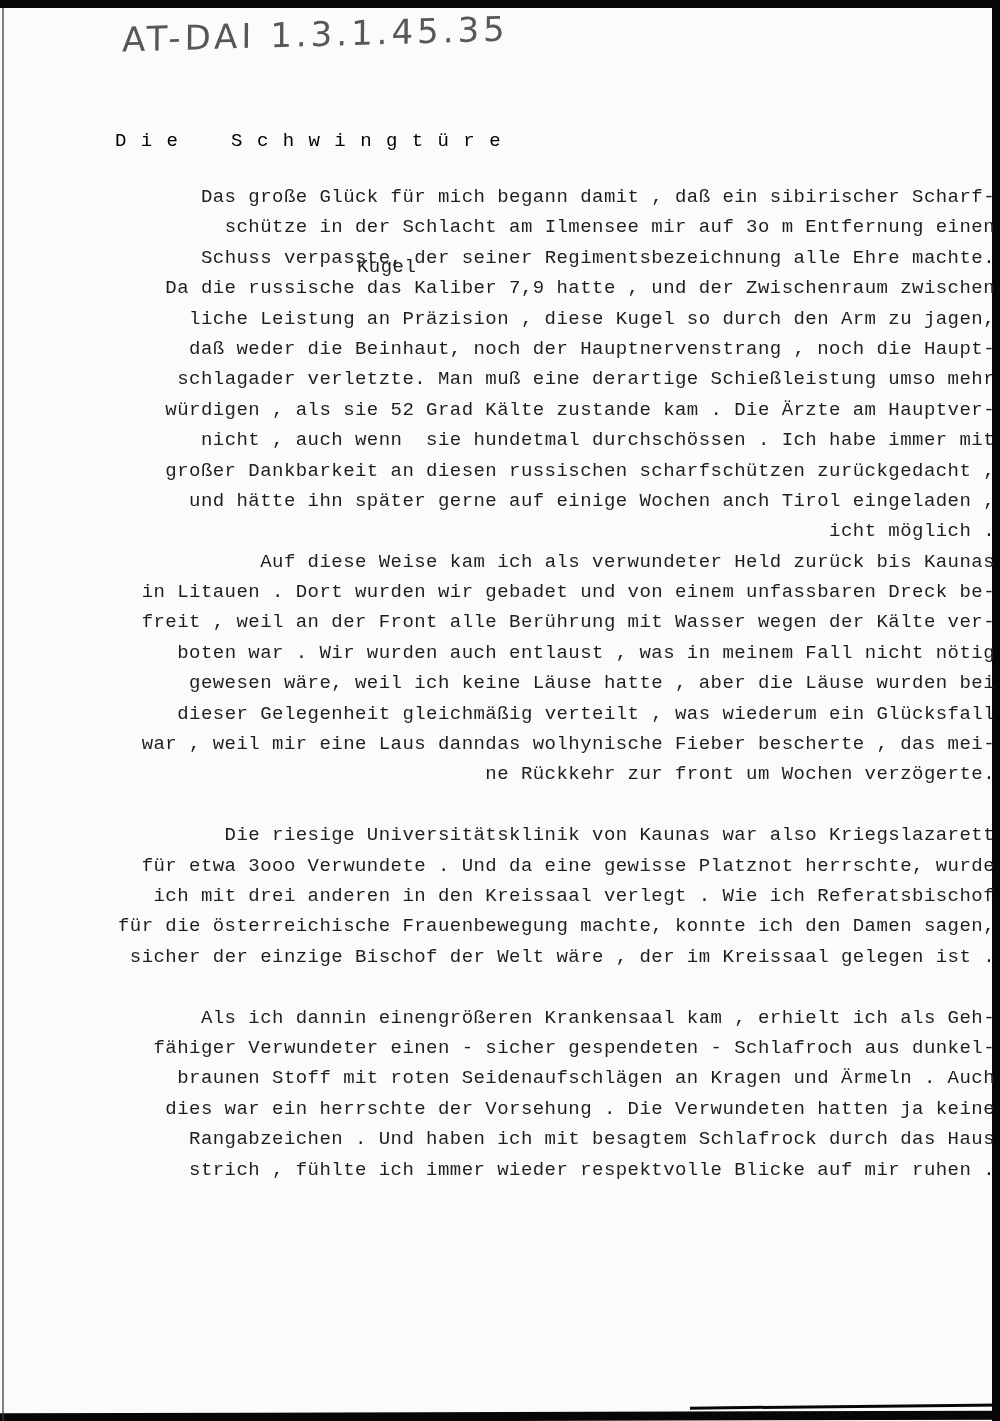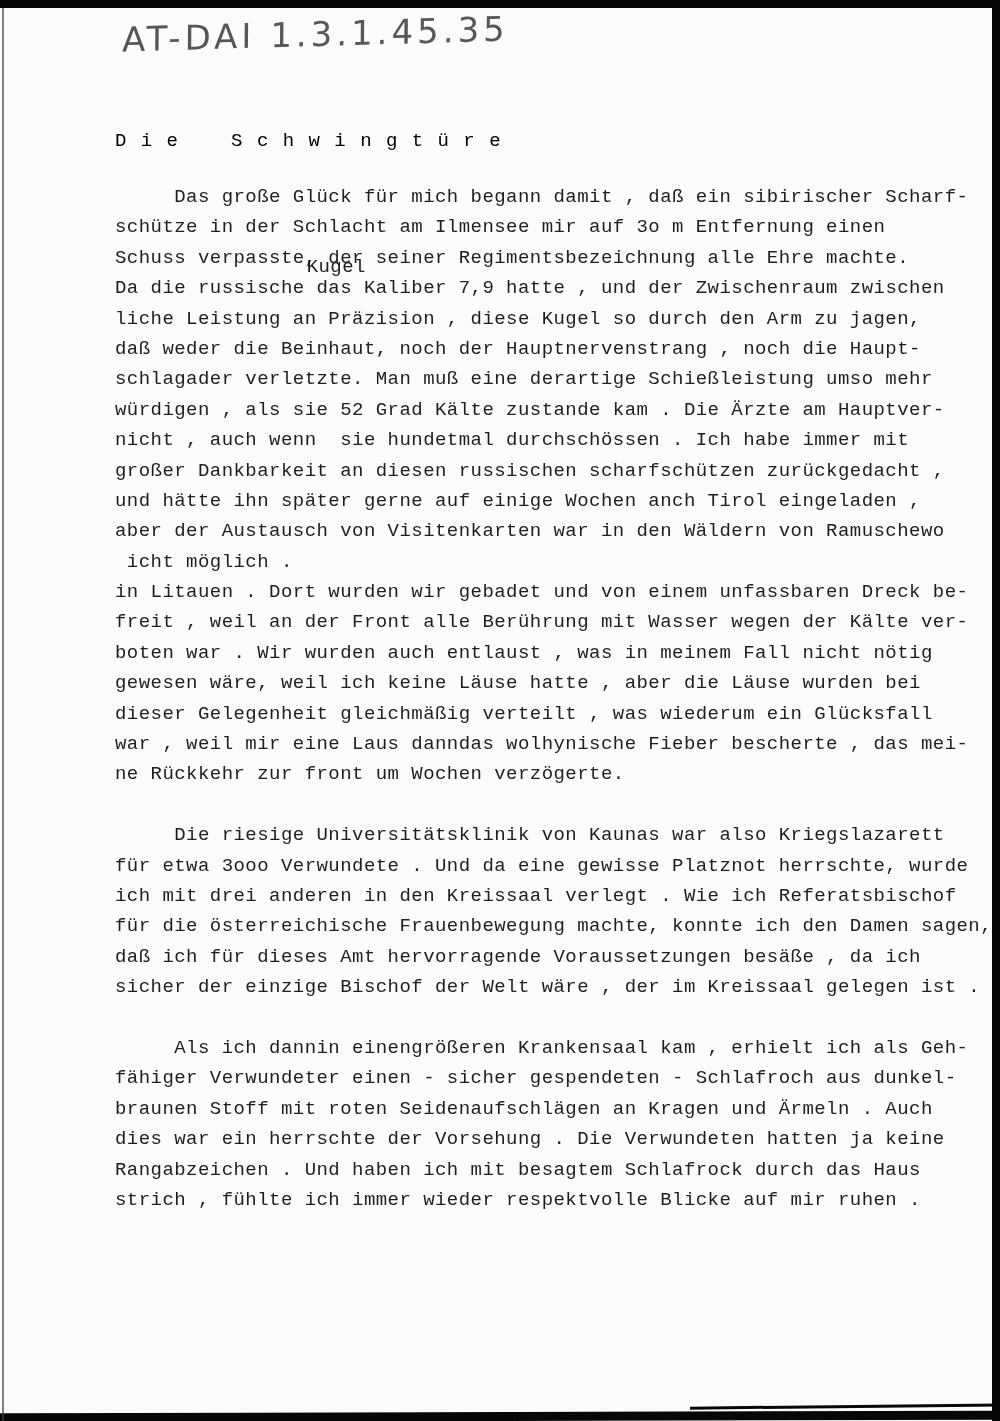--- a/index.html
+++ b/index.html
@@ -20,20 +20,21 @@
   .title{
     position:absolute;left:115px;top:126px;
     font:19px/30px "Liberation Mono","DejaVu Sans Mono",monospace;
     color:#000000;letter-spacing:1.5px;white-space:pre;
   }
   .doc{
     position:absolute;left:115px;top:182px;width:880px;
     font-family:"Liberation Mono","DejaVu Sans Mono",monospace;
     font-size:19px;line-height:30.4px;letter-spacing:0.45px;
     color:#1e1e1e;
+    text-align:right;
   }
   .line{white-space:pre;height:30.4px;}
   .gap{height:30.4px;}
   .iwrap{position:relative;display:inline-block;width:0;}
   .iabove{position:absolute;left:2px;top:-41px;white-space:pre;}
 </style>
 </head>
 <body>
 
 <div class="page">
@@ -55,37 +56,36 @@
       </div>
     <div class="line"><span>Da die russische</span><span class="iwrap"><span class="iabove">Kugel</span></span><span> das Kaliber 7,9 hatte , und der Zwischenraum zwischen</span></div>
     <div>
         <div class="line">liche Leistung an Präzision , diese Kugel so durch den Arm zu jagen,</div>
         <div class="line">daß weder die Beinhaut, noch der Hauptnervenstrang , noch die Haupt-</div>
         <div class="line">schlagader verletzte. Man muß eine derartige Schießleistung umso mehr</div>
         <div class="line">würdigen , als sie 52 Grad Kälte zustande kam . Die Ärzte am Hauptver-</div>
         <div class="line">nicht , auch wenn  sie hundetmal durchschössen . Ich habe immer mit</div>
         <div class="line">großer Dankbarkeit an diesen russischen scharfschützen zurückgedacht ,</div>
         <div class="line">und hätte ihn später gerne auf einige Wochen anch Tirol eingeladen ,</div>
-        <div class="line">aber der Austausch von Visitenkarten war in den Wäldern von Ramuschewo</div>
         <div class="line"> icht möglich .</div>
+        <div class="line">     Auf diese Weise kam ich als verwundeter Held zurück bis Kaunas</div>
         <div class="line">in Litauen . Dort wurden wir gebadet und von einem unfassbaren Dreck be-</div>
         <div class="line">freit , weil an der Front alle Berührung mit Wasser wegen der Kälte ver-</div>
         <div class="line">boten war . Wir wurden auch entlaust , was in meinem Fall nicht nötig</div>
         <div class="line">gewesen wäre, weil ich keine Läuse hatte , aber die Läuse wurden bei</div>
         <div class="line">dieser Gelegenheit gleichmäßig verteilt , was wiederum ein Glücksfall</div>
         <div class="line">war , weil mir eine Laus danndas wolhynische Fieber bescherte , das mei-</div>
         <div class="line">ne Rückkehr zur front um Wochen verzögerte.</div>
       </div>
     <div class="gap"></div>
     <div>
         <div class="line">     Die riesige Universitätsklinik von Kaunas war also Kriegslazarett</div>
         <div class="line">für etwa 3ooo Verwundete . Und da eine gewisse Platznot herrschte, wurde</div>
         <div class="line">ich mit drei anderen in den Kreissaal verlegt . Wie ich Referatsbischof</div>
         <div class="line">für die österreichische Frauenbewegung machte, konnte ich den Damen sagen,</div>
-        <div class="line">daß ich für dieses Amt hervorragende Voraussetzungen besäße , da ich</div>
         <div class="line">sicher der einzige Bischof der Welt wäre , der im Kreissaal gelegen ist .</div>
       </div>
     <div class="gap"></div>
     <div>
         <div class="line">     Als ich dannin einengrößeren Krankensaal kam , erhielt ich als Geh-</div>
         <div class="line">fähiger Verwundeter einen - sicher gespendeten - Schlafroch aus dunkel-</div>
         <div class="line">braunen Stoff mit roten Seidenaufschlägen an Kragen und Ärmeln . Auch</div>
         <div class="line">dies war ein herrschte der Vorsehung . Die Verwundeten hatten ja keine</div>
         <div class="line">Rangabzeichen . Und haben ich mit besagtem Schlafrock durch das Haus</div>
         <div class="line">strich , fühlte ich immer wieder respektvolle Blicke auf mir ruhen .</div>

